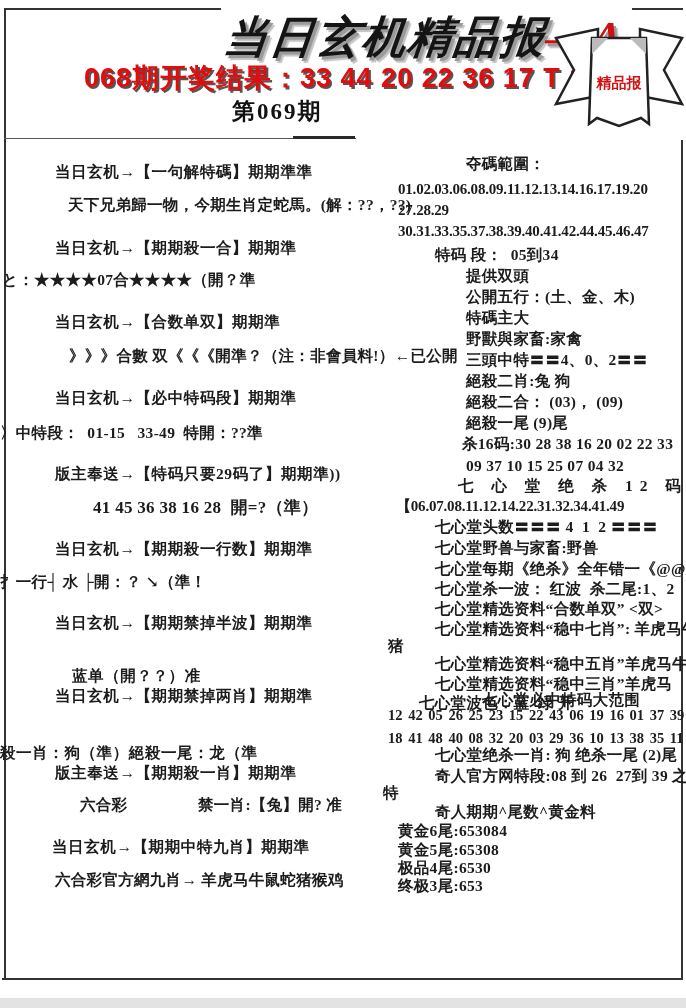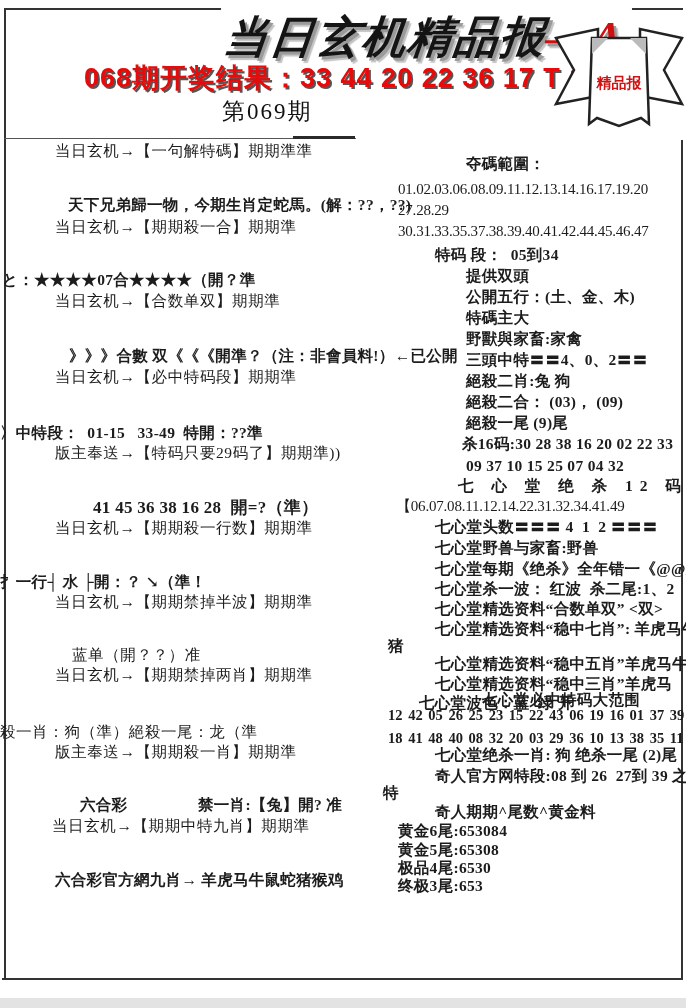--- a/index.html
+++ b/index.html
@@ -25,27 +25,27 @@
     text-shadow:3px 3px 0 #9a9a9a,5px 5px 1px #c4c4c4;
     transform:skewX(-6deg);
   }
   .title .suffix{color:#cf1010;}
   .result{
     position:absolute;left:84px;top:60px;
     font-family:"Liberation Sans","DejaVu Sans",sans-serif;
     font-size:27px;font-weight:700;letter-spacing:1px;color:#e80a0a;
     text-shadow:2px 2px 0 #555;
   }
-  .issue{position:absolute;left:222px;top:96px;font-size:23px;letter-spacing:2px;color:#111;}
+  .issue{position:absolute;left:232px;top:96px;font-size:23px;letter-spacing:2px;color:#111;font-weight:bold;}
 
   
-  .lc{font-size:15.5px;font-weight:400;letter-spacing:0.6px;}
+  .lc{font-size:15.5px;font-weight:700;letter-spacing:0.6px;margin-top:21px;}
   .lc2{font-size:15.5px;font-weight:600;letter-spacing:0.3px;}
   .rc{font-size:15.5px;font-weight:600;letter-spacing:0.3px;}
-  .numline{font-size:15px;font-weight:400;letter-spacing:-0.2px;}
+  .numline{font-size:15px;font-weight:700;letter-spacing:-0.2px;}
   .numrow{font-size:14.5px;font-weight:600;letter-spacing:0;word-spacing:2px;}
   .spaced{letter-spacing:7px;font-weight:700;}
 
   .ribbon{position:absolute;left:552px;top:22px;width:134px;height:126px;}
   .ribbon text{font-family:"Liberation Serif","DejaVu Serif",serif;}
 </style>
 </head>
 <body>
 
 <div class="sheet">

